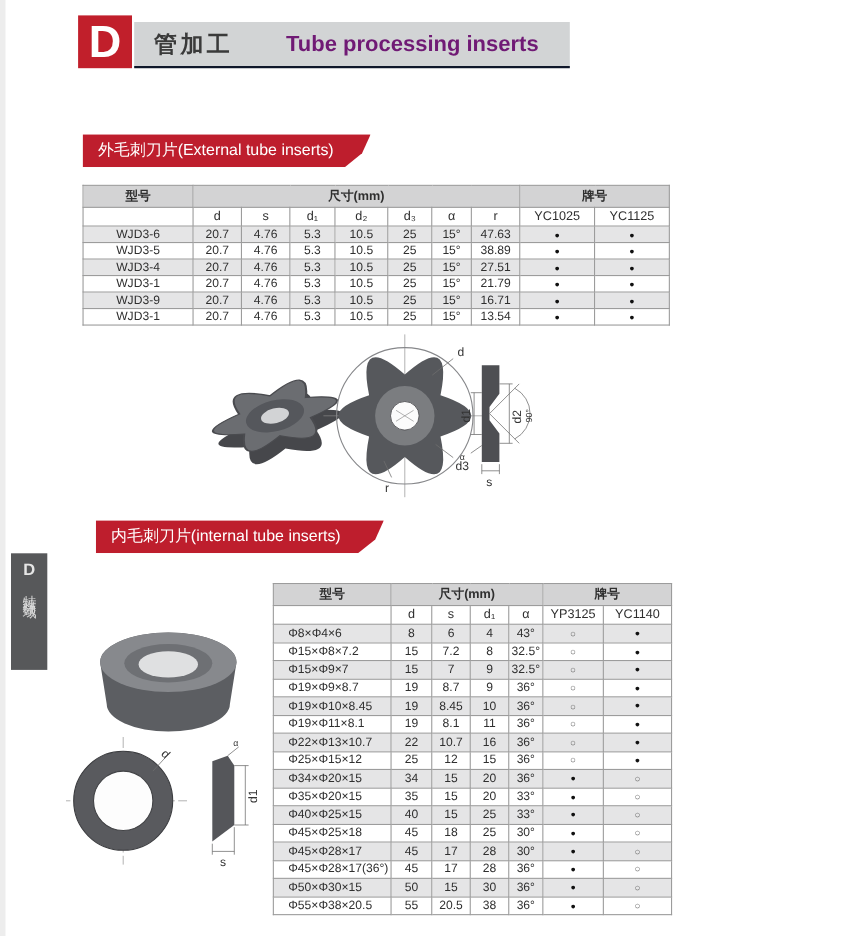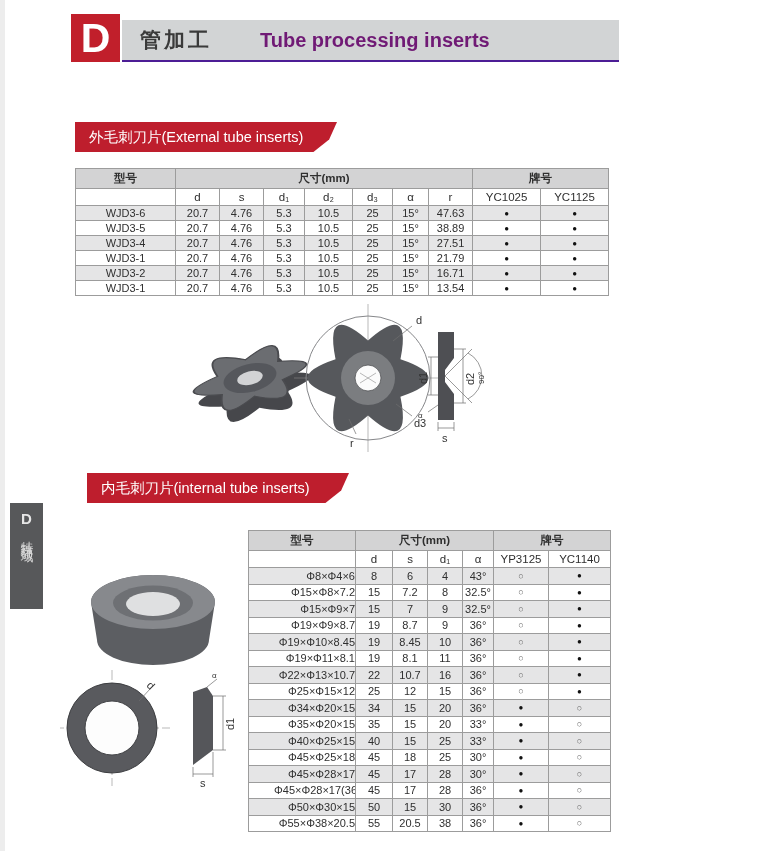--- a/index.html
+++ b/index.html
@@ -7,22 +7,22 @@
           font-family:"Liberation Sans","DejaVu Sans",sans-serif;color:#2f2f2f;}
   .abs{position:absolute;}
 
   
   .page-edge{left:0;top:0;width:5px;height:851px;background:#ededed;}
 
   
   .logo{left:71px;top:14px;width:49px;height:48px;background:#c11f2b;color:#ffffff;
         display:flex;align-items:center;justify-content:center;
         font-size:41px;font-weight:bold;line-height:1;}
-  .header-bar{left:122px;top:20px;width:497px;height:40px;background:#d2d4d5;
-              border-bottom:2px solid #4c1d95;display:flex;align-items:center;}
+  .header-bar{left:122px;top:20px;width:396px;height:40px;background:#d2d4d5;
+              border-bottom:2px solid #0f172a;display:flex;align-items:center;}
   .title-zh{margin-left:18px;font-size:21px;font-weight:bold;color:#3a3a3a;letter-spacing:3px;}
   .title-en{margin-left:48px;font-size:20px;font-weight:bold;color:#701a75;}
 
   
   .ribbon{height:30px;background:#be1e2d;color:#ffffff;font-size:14.5px;font-weight:normal;
           line-height:30px;padding-left:14px;box-sizing:border-box;
           clip-path:polygon(0 0,100% 0,97% 58%,91% 100%,0 100%);}
   .ribbon-ext{left:75px;top:122px;width:262px;}
   .ribbon-int{left:75px;top:473px;width:262px;margin-left:12px;}
 
@@ -31,21 +31,21 @@
   th,td{border:1px solid #9c9c9c;text-align:center;padding:0;font-size:11px;color:#2f2f2f;
         overflow:hidden;white-space:nowrap;}
   thead tr.h1 th{background:#d3d3d4;font-weight:bold;font-size:11.5px;height:19px;}
   thead tr.h2 th{background:#ffffff;font-weight:normal;font-size:11.5px;height:16px;}
   tbody tr:nth-child(odd) td{background:#e5e5e6;}
   tbody tr:nth-child(even) td{background:#ffffff;}
   #t1{left:75px;top:168px;width:533px;border:1px solid #8a8a8a;}
   #t1 tbody td{height:14px;}
   #t2{left:248px;top:530px;width:362px;border:1px solid #8a8a8a;}
   #t2 tbody td{height:15.5px;}
-  #t2 tbody td:first-child{text-align:right;padding-left:25px;}
+  #t2 tbody td:first-child{text-align:left;padding-left:13px;}
   td.dot-f{font-size:8px;color:#111;}
   td.dot-h{font-size:9px;color:#666;}
 
   
   .side-tab{left:10px;top:503px;width:33px;height:106px;background:#57585a;
             display:flex;flex-direction:column;align-items:center;}
   .side-tab .tab-letter{color:#e6e6e6;font-size:15px;font-weight:bold;margin-top:7px;}
   .side-tab .tab-vert{color:#d9d9d9;font-size:12.5px;margin-top:4px;
             writing-mode:vertical-rl;text-orientation:upright;letter-spacing:3px;}
 
@@ -149,21 +149,21 @@
           <td>4.76</td>
           <td>5.3</td>
           <td>10.5</td>
           <td>25</td>
           <td>15°</td>
           <td>21.79</td>
           <td class="dot-f">●</td>
           <td class="dot-f">●</td>
         </tr>
         <tr>
-          <td>WJD3-2</td>
+          <td>WJD3-9</td>
           <td>20.7</td>
           <td>4.76</td>
           <td>5.3</td>
           <td>10.5</td>
           <td>25</td>
           <td>15°</td>
           <td>16.71</td>
           <td class="dot-f">●</td>
           <td class="dot-f">●</td>
         </tr>

